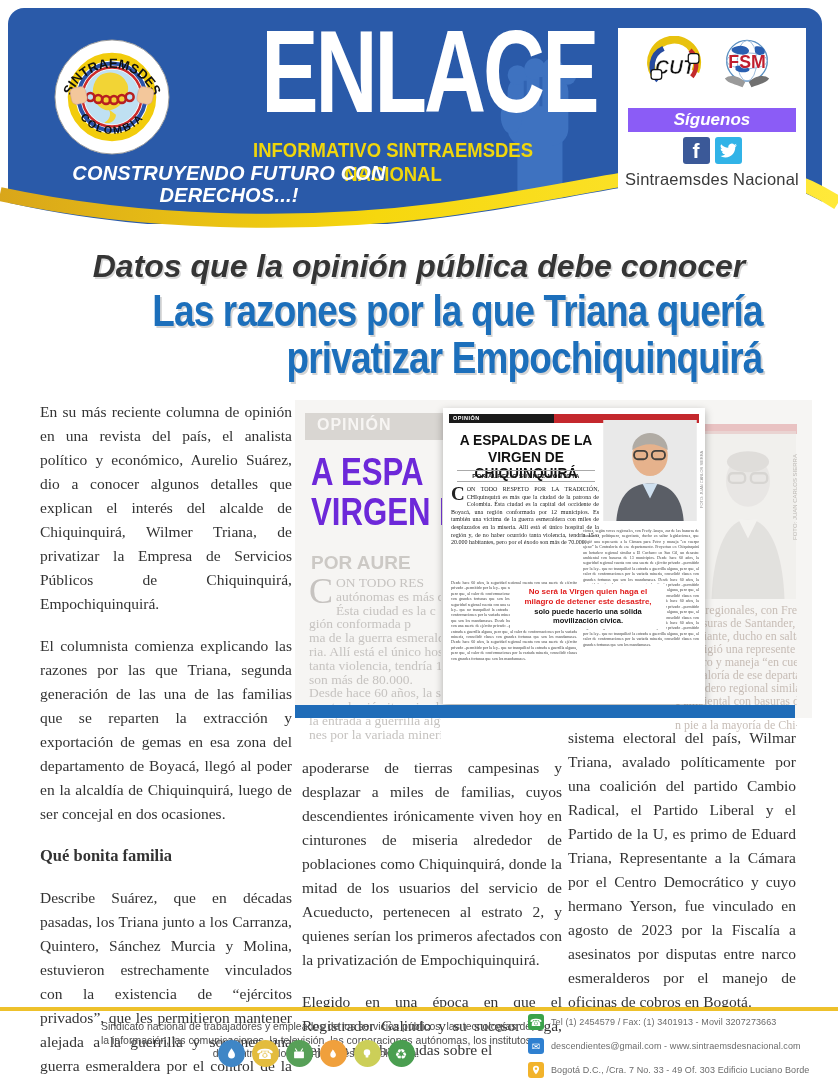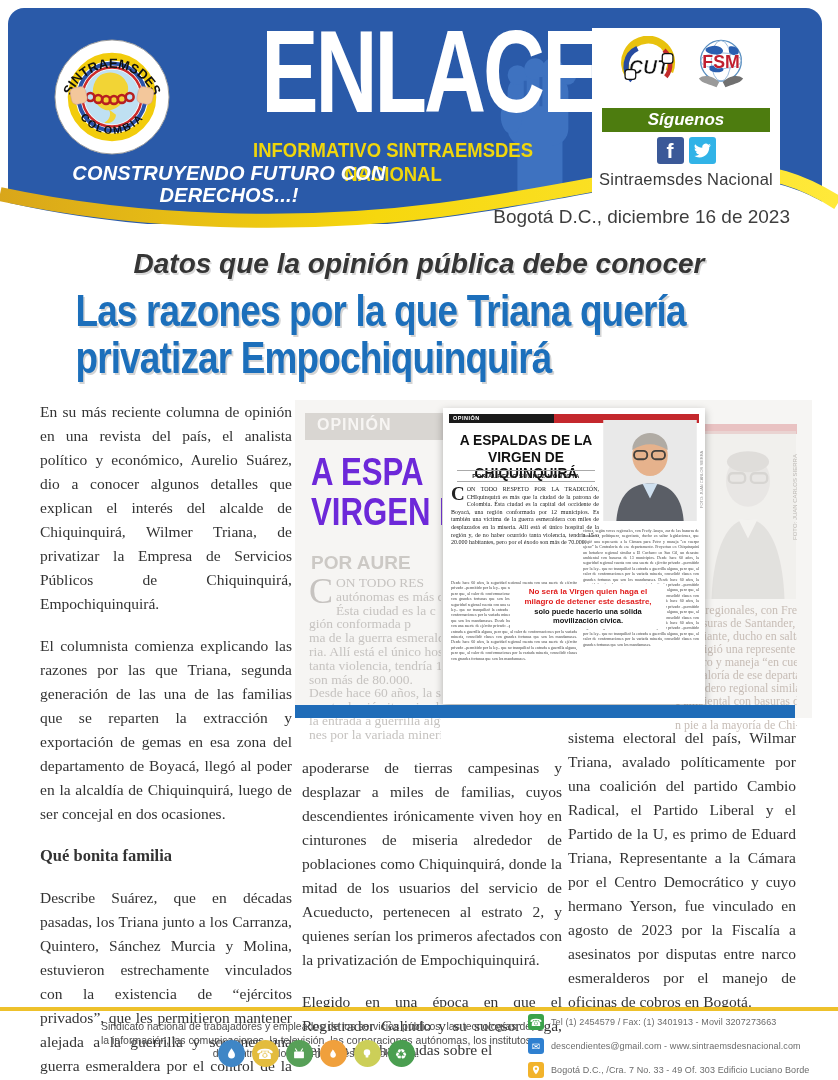--- a/index.html
+++ b/index.html
@@ -28,51 +28,51 @@
   }
   .slogan {
     position:absolute; left:14px; top:163px; width:430px; text-align:center;
     font-size:20px; font-weight:bold; font-style:italic; color:#ffffff;
     z-index:2; line-height:1.08; letter-spacing:0.2px;
   }
   .wave { position:absolute; left:0; top:0; z-index:3; pointer-events:none; }
   .union-logo { position:absolute; left:53px; top:38px; z-index:2; }
 
   .follow-panel {
-    position:absolute; left:592px; top:28px; width:188px; height:180px;
+    position:absolute; left:618px; top:28px; width:188px; height:180px;
     background:#ffffff; z-index:4; text-align:center;
   }
   .partner-row { display:flex; justify-content:center; gap:6px; margin-top:8px; }
   .follow-bar {
-    margin:6px 10px 0 10px; background:#4d7c0f; color:#ffffff;
+    margin:6px 10px 0 10px; background:#8b5cf6; color:#ffffff;
     font-weight:bold; font-style:italic; font-size:17px; padding:2px 0;
     cursor:pointer;
   }
   .social-row { display:flex; justify-content:center; gap:5px; margin-top:5px; }
   .soc {
     width:27px; height:27px; border-radius:3px; color:#fff; font-weight:bold;
     display:flex; align-items:center; justify-content:center; cursor:pointer;
   }
   .soc-fb { background:#3b5998; font-size:21px; }
   .soc-tw { background:#31b3e7; }
   .follow-account { margin-top:6px; font-size:16.5px; color:#3a3a3a; letter-spacing:0.2px; }
 
   .dateline {
     position:absolute; right:48px; top:206px; font-size:19px; color:#3e3e3e;
     z-index:5;
   }
 
   
   .kicker {
     position:absolute; left:0; top:248px; width:838px; text-align:center;
-    font-size:28px; font-weight:bold; font-style:italic; color:#353535;
+    font-size:32px; font-weight:bold; font-style:italic; color:#353535;
     text-shadow:1.5px 1.5px 0 #d8d8d8;
   }
   .main-title {
-    position:absolute; left:0; top:288px; width:838px; text-align:left;
+    position:absolute; left:0; top:288px; width:838px; text-align:right;
     color:#1c6fbb; font-weight:bold; line-height:1.04;
     text-shadow:2px 2px 0 #d4d4d4;
   }
   .main-title .tline { font-size:45px; transform:scaleX(0.82); transform-origin:center; letter-spacing:-1px; }
 
   
   .bodycol {
     position:absolute; font-family:"Liberation Serif", serif; font-size:15.5px;
     line-height:24px; color:#333333; text-align:justify;
   }
@@ -288,21 +288,20 @@
       <div class="soc soc-fb">f</div>
       <div class="soc soc-tw">
         <svg width="17" height="17" viewBox="0 0 24 24" fill="#ffffff">
           <path d="M23.95 4.57a10 10 0 0 1-2.82.77 4.96 4.96 0 0 0 2.16-2.72c-.95.56-2 .96-3.12 1.19a4.92 4.92 0 0 0-8.38 4.48A13.94 13.94 0 0 1 1.64 3.16a4.92 4.92 0 0 0 1.52 6.57 4.9 4.9 0 0 1-2.23-.61v.06a4.92 4.92 0 0 0 3.95 4.83 4.96 4.96 0 0 1-2.22.08 4.93 4.93 0 0 0 4.6 3.42A9.87 9.87 0 0 1 0 19.54a13.9 13.9 0 0 0 7.55 2.21c9.05 0 14-7.5 14-14v-.64a10 10 0 0 0 2.4-2.54z"></path>
         </svg>
       </div>
     </div>
     <div class="follow-account">Sintraemsdes Nacional</div>
   </div>
 
-  <div class="dateline">Bogotá D.C., diciembre 16 de 2023</div>
 
   <div class="kicker">Datos que la opinión pública debe conocer</div>
   <div class="main-title">
     <div class="tline">Las razones por la que Triana quería</div>
     <div class="tline">privatizar Empochiquinquirá</div>
   </div>
 
   <div class="bodycol col1">
     <p>En su más reciente columna de opinión en una revista del país, el analista político y económico, Aurelio Suárez, dio a conocer algunos detalles que explican el interés del alcalde de Chiquinquirá, Wilmer Triana, de privatizar la Empresa de Servicios Públicos de Chiquinquirá, Empochiquinquirá.</p>
     <p>El columnista comienza explicando las razones por las que Triana, segunda generación de las una de las familias que se reparten la extracción y exportación de gemas en esa zona del departamento de Boyacá, llegó al poder en la alcaldía de Chiquinquirá, luego de ser concejal en dos ocasiones.</p>

